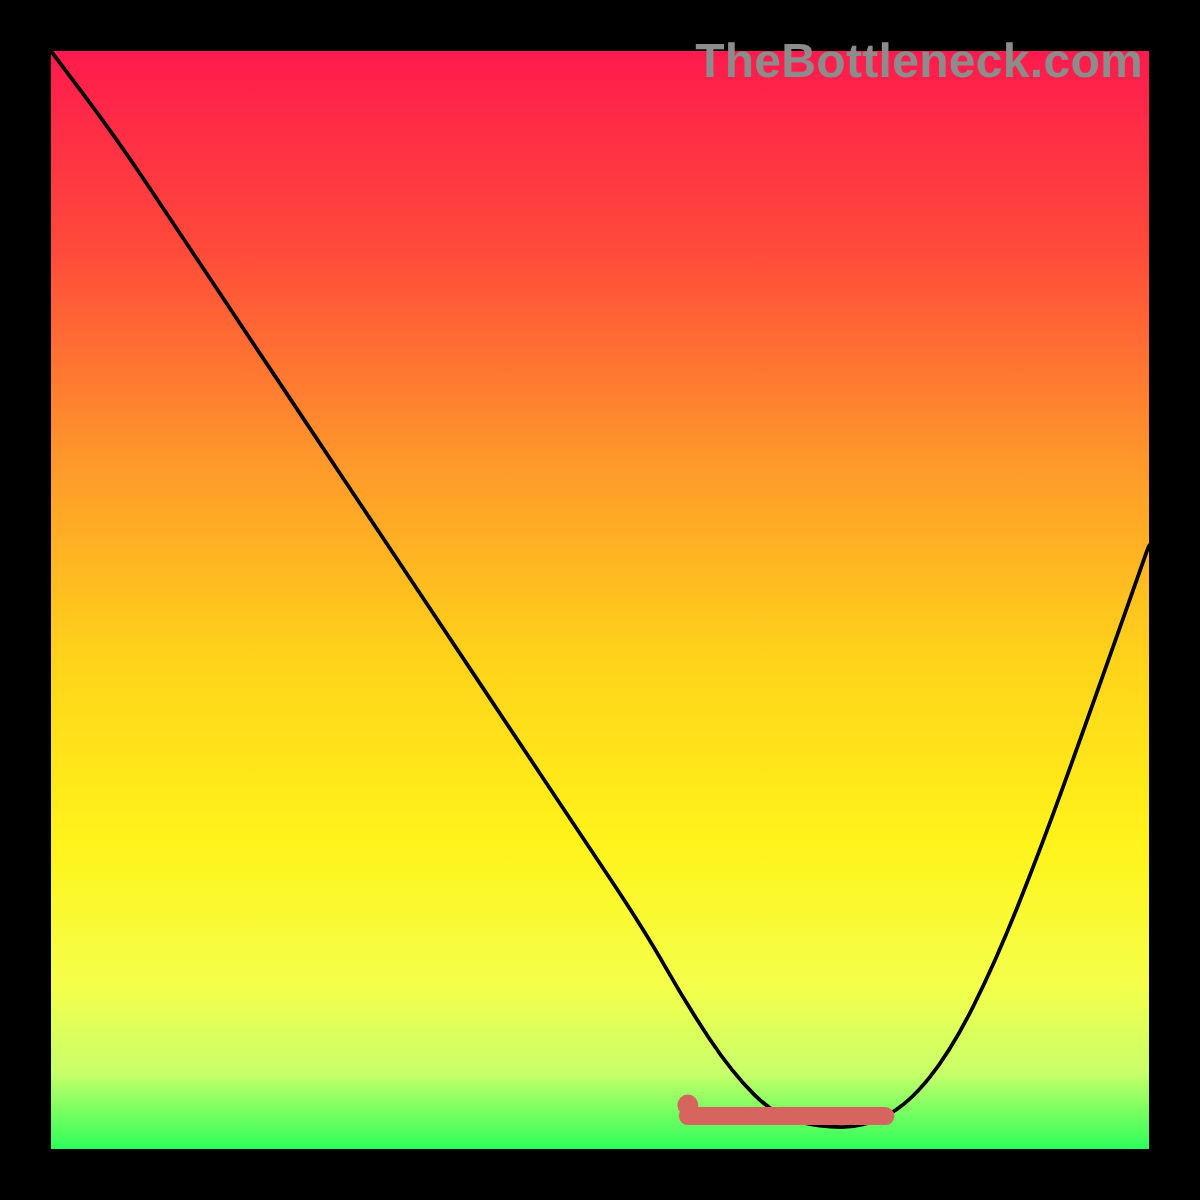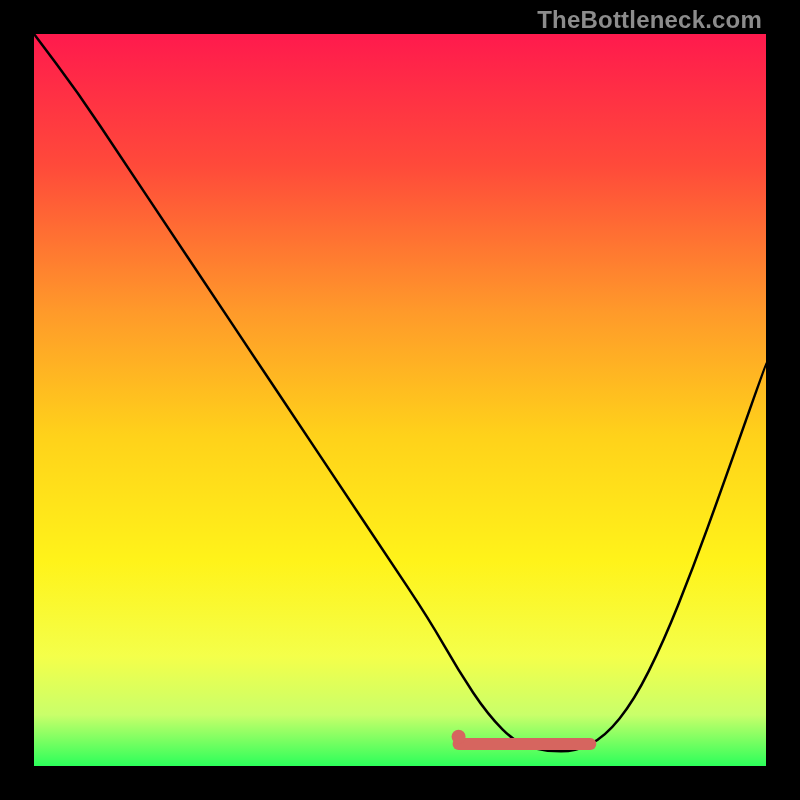--- a/index.html
+++ b/index.html
@@ -27,23 +27,23 @@
   .gradient {
     position: absolute;
     left: 0;
     top: 0;
     width: 100%;
     height: 100%;
   }
   .watermark {
     position: absolute;
     right: 38px;
-    top: 6px;
+    top: 22px;
     font-family: Arial, Helvetica, sans-serif;
-    font-size: 24px;
+    font-size: 32px;
     font-weight: 600;
     color: #8c8c8c;
     letter-spacing: 0.2px;
   }
   svg.curve {
     position: absolute;
     left: 0;
     top: 0;
     width: 100%;
     height: 100%;

